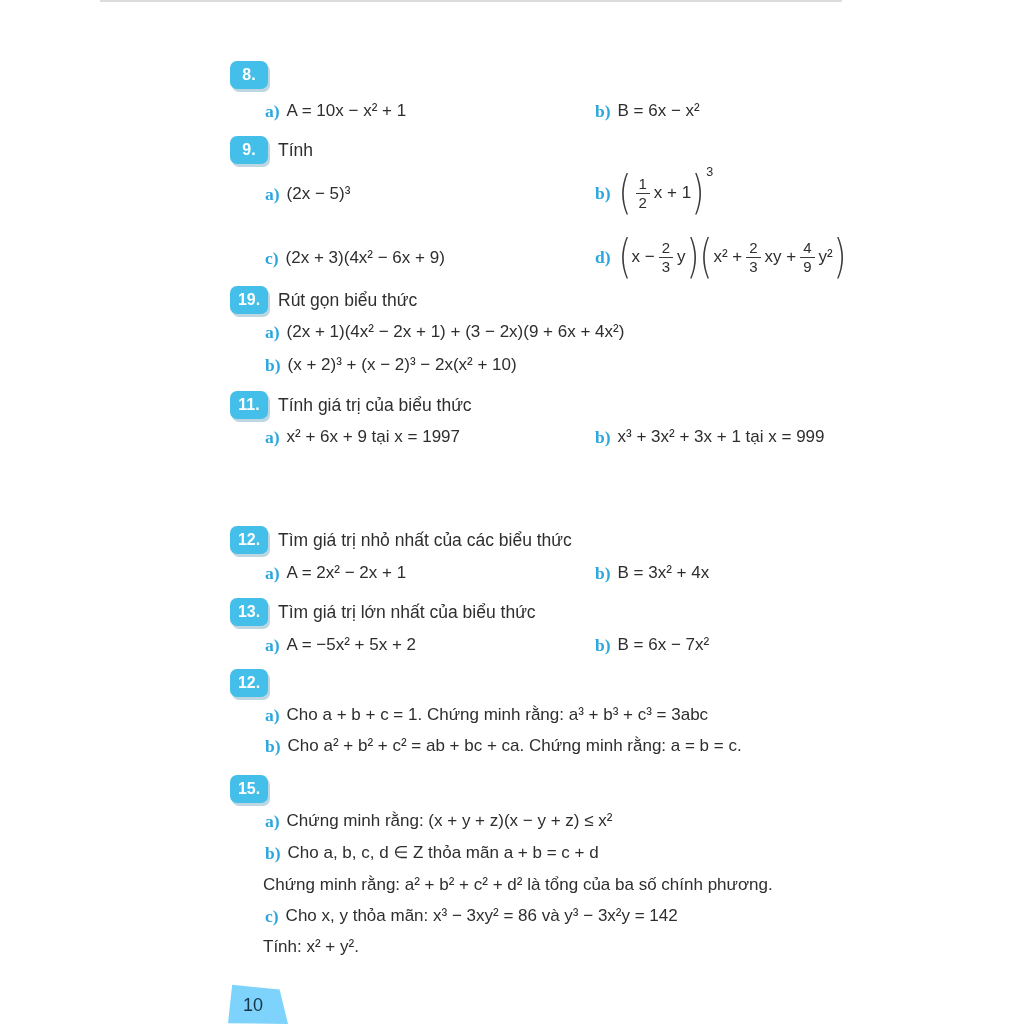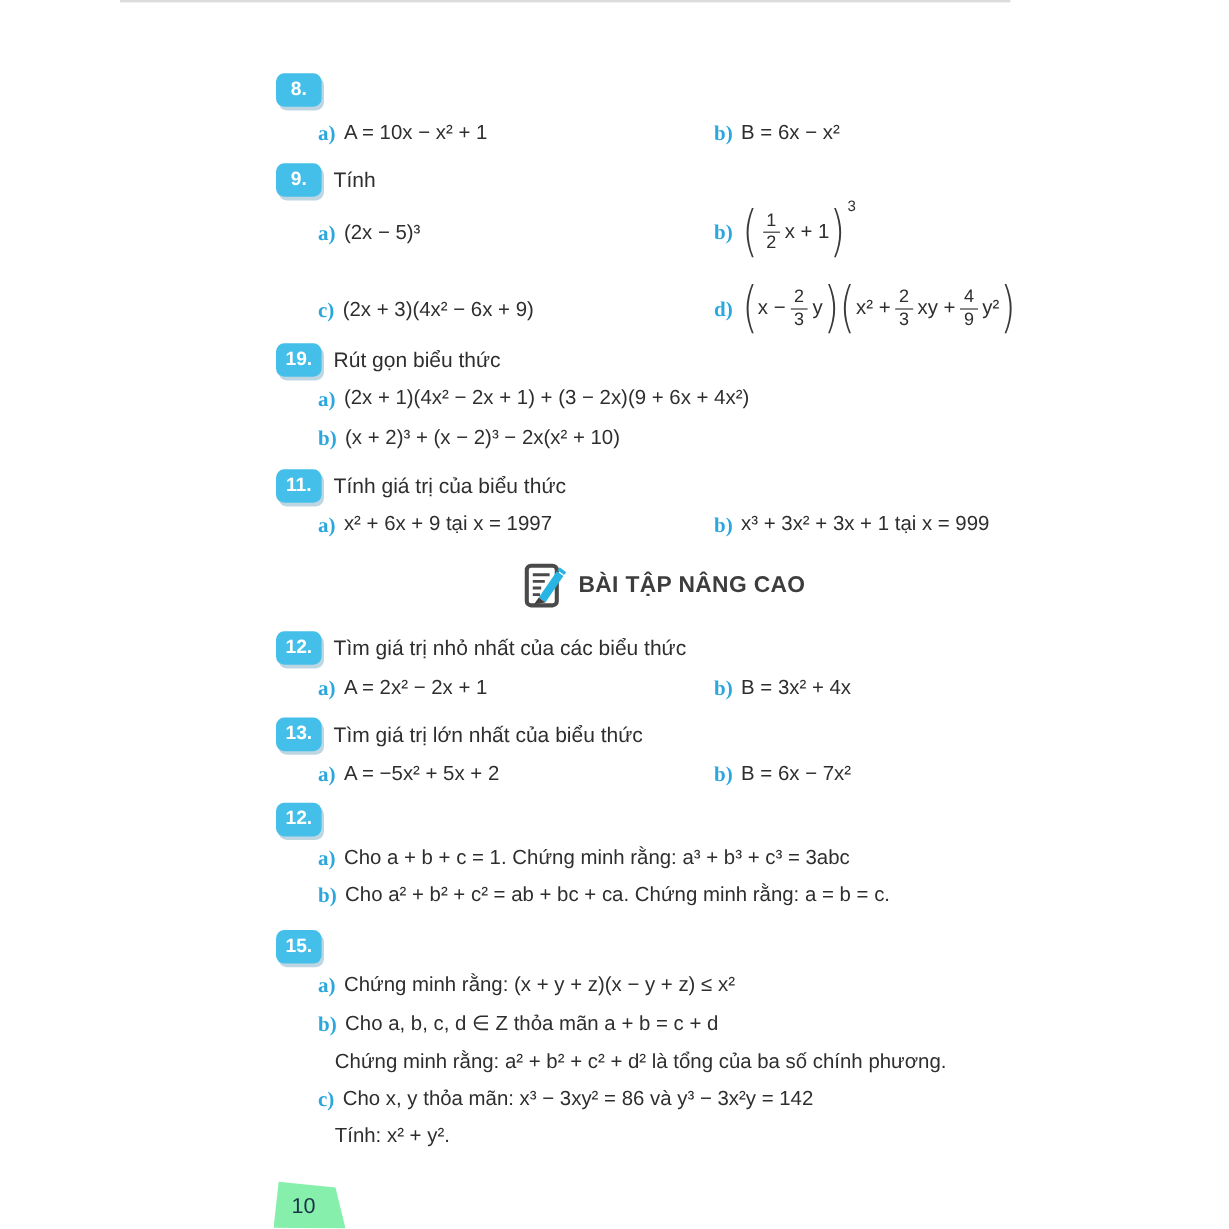--- a/index.html
+++ b/index.html
@@ -35,21 +35,21 @@
     white-space:nowrap;
     font-size:17px;line-height:20px;color:#2e2e2e;
   }
   .part .lbl{
     font-family:"Liberation Serif", serif;
     font-weight:bold;color:#2ba7de;
     margin-right:7px;font-size:17.5px;
   }
   .col-a{left:265px;}
   .col-b{left:595px;}
-  .cont{left:263px;margin-left:16px;}
+  .cont{left:263px;}
   .frac{
     display:inline-flex;flex-direction:column;align-items:center;
     vertical-align:middle;margin:0 4px;font-size:15px;line-height:1.15;
   }
   .frac .den{border-top:1.6px solid #3a3a3a;}
   .frac span{padding:0 3px;}
   .tp{
     font-size:46px;font-weight:200;line-height:1;
     display:inline-block;transform:scaleX(.72);
     margin:0 -2px;position:relative;top:-1px;color:#3a3a3a;
@@ -63,21 +63,21 @@
     position:absolute;top:468px;left:436px;
     display:flex;align-items:center;gap:9px;
   }
   .section-header .txt{
     font-size:19px;font-weight:bold;color:#3d3d3d;
     letter-spacing:.3px;white-space:nowrap;
   }
   .page-tab{
     position:absolute;left:228px;top:984px;
     width:60px;height:40px;
-    background:#86efac;
+    background:#7dd3fc;
     clip-path:polygon(7% 2%, 86% 14%, 100% 100%, 0% 98%);
     display:flex;align-items:center;justify-content:center;
   }
   .page-tab span{
     font-size:18px;color:#1a3447;margin-right:10px;margin-top:2px;
   }
 </style>
 </head>
 <body>
 
@@ -163,33 +163,20 @@
   <div class="title" style="top:395px">Tính giá trị của biểu thức</div>
   <div class="part col-a" style="top:427px">
     <span class="lbl">a)</span>
     <span>x² + 6x + 9 tại x = 1997</span>
   </div>
   <div class="part col-b" style="top:427px">
     <span class="lbl">b)</span>
     <span>x³ + 3x² + 3x + 1 tại x = 999</span>
   </div>
 
-  <div class="section-header">
-    <svg width="37" height="40" viewBox="0 0 37 40">
-      <rect x="3" y="3.5" width="25" height="33" rx="3.5" fill="none" stroke="#4a4a4a" stroke-width="3.4"></rect>
-      <line x1="8" y1="11" x2="22" y2="11" stroke="#4a4a4a" stroke-width="2.4"></line>
-      <line x1="8" y1="16.5" x2="18" y2="16.5" stroke="#4a4a4a" stroke-width="2.4"></line>
-      <line x1="8" y1="22" x2="15" y2="22" stroke="#4a4a4a" stroke-width="2.4"></line>
-      <line x1="8" y1="27.5" x2="14" y2="27.5" stroke="#4a4a4a" stroke-width="2.4"></line>
-      <polygon points="13,30 28,8 33.5,12 18.5,34" fill="#29b4e4"></polygon>
-      <polygon points="9,35.5 13,30 18.5,34" fill="#3f3f3f"></polygon>
-      <line x1="29.5" y1="6" x2="35" y2="10" stroke="#29b4e4" stroke-width="3"></line>
-    </svg>
-    <span class="txt">BÀI TẬP NÂNG CAO</span>
-  </div>
 
   <div class="badge" style="top:526px">
       <span>12.</span>
     </div>
   <div class="title" style="top:530px">Tìm giá trị nhỏ nhất của các biểu thức</div>
   <div class="part col-a" style="top:563px">
     <span class="lbl">a)</span>
     <span>A = 2x² − 2x + 1</span>
   </div>
   <div class="part col-b" style="top:563px">

